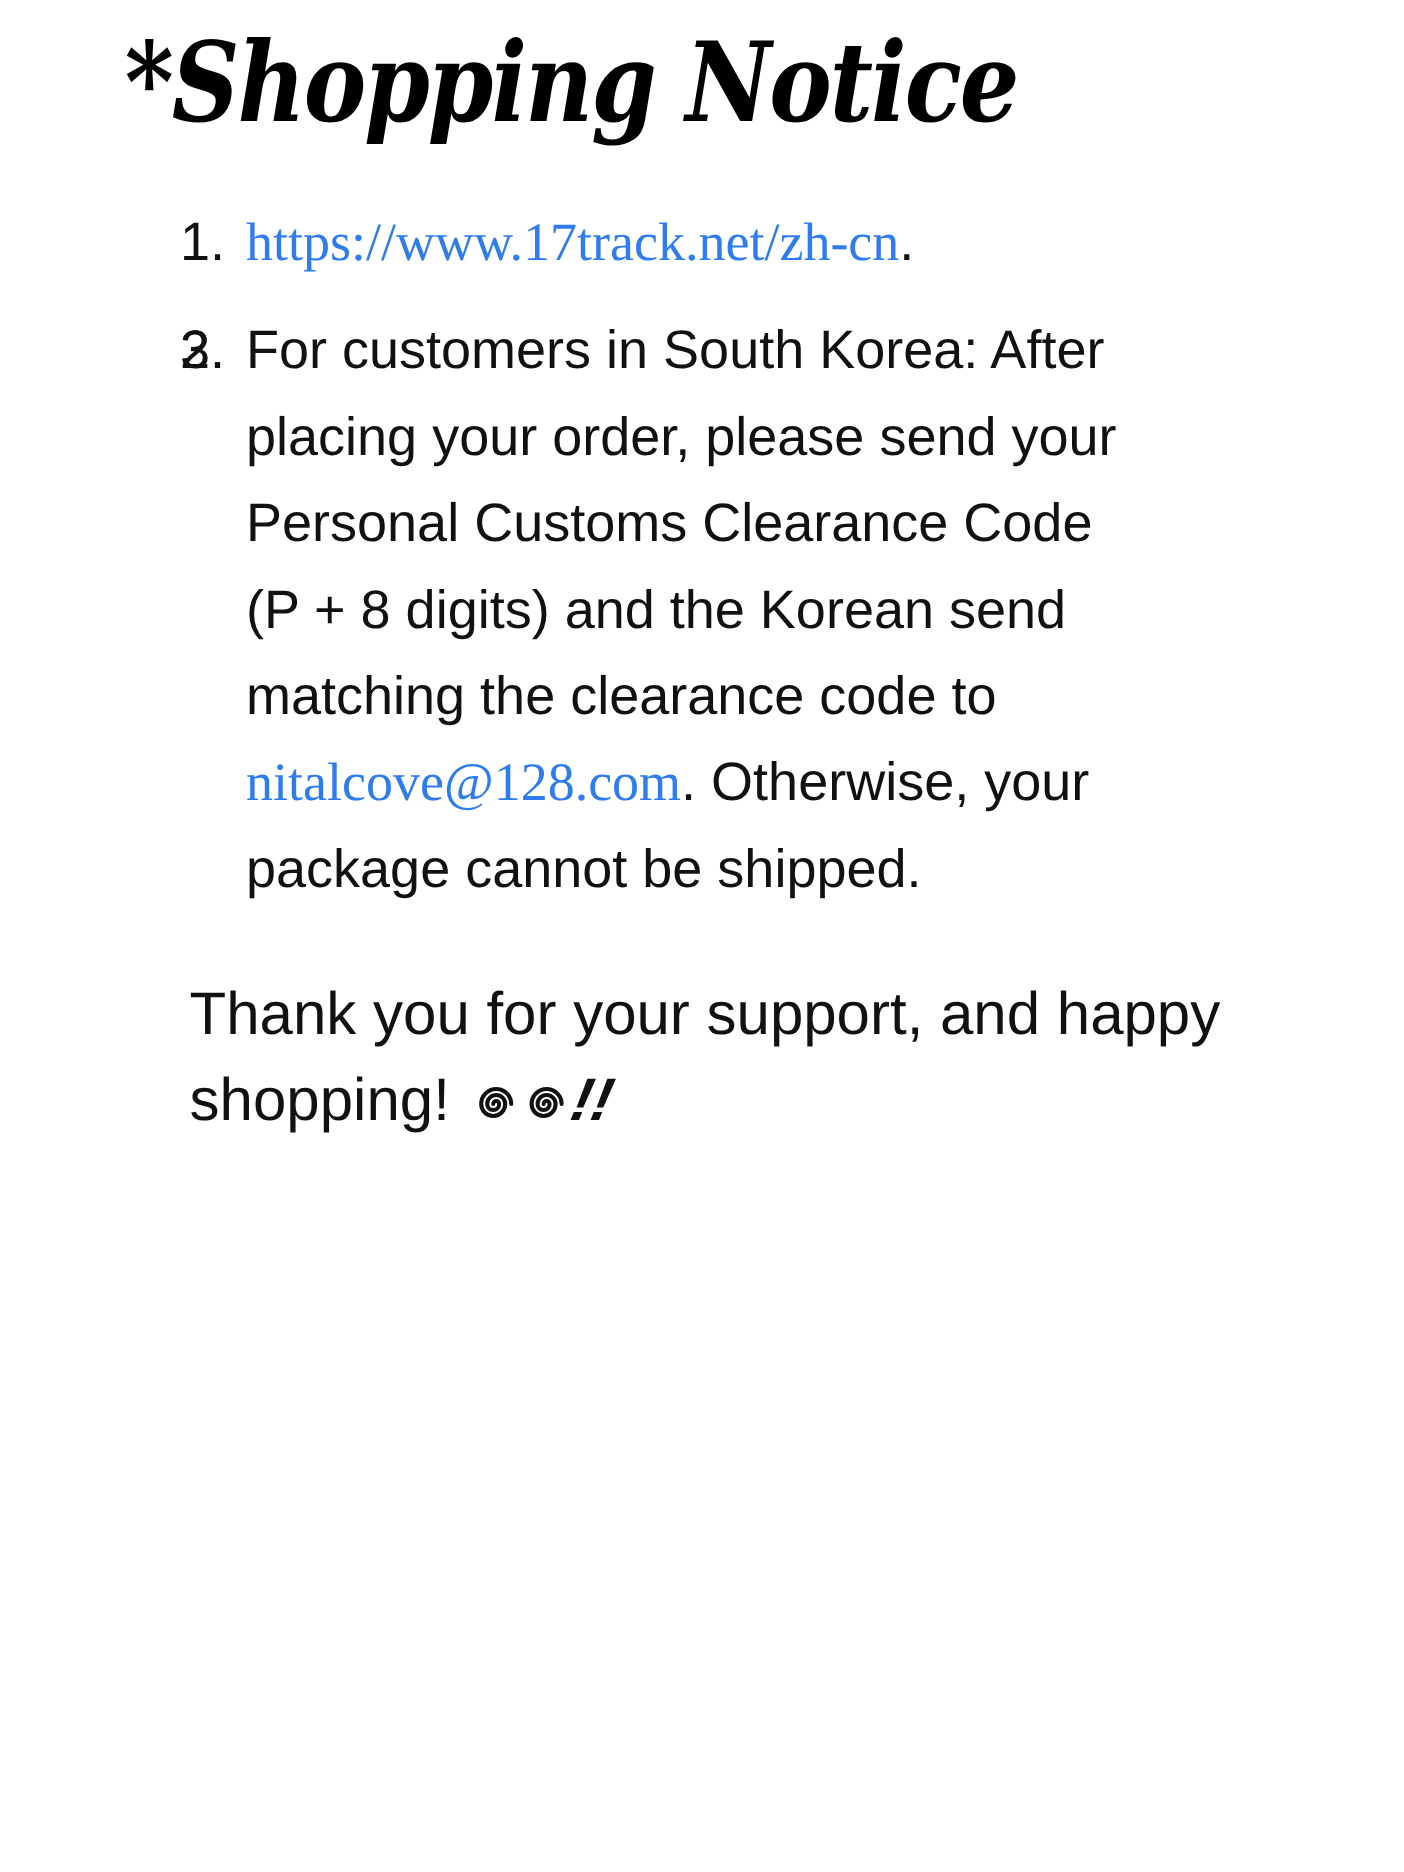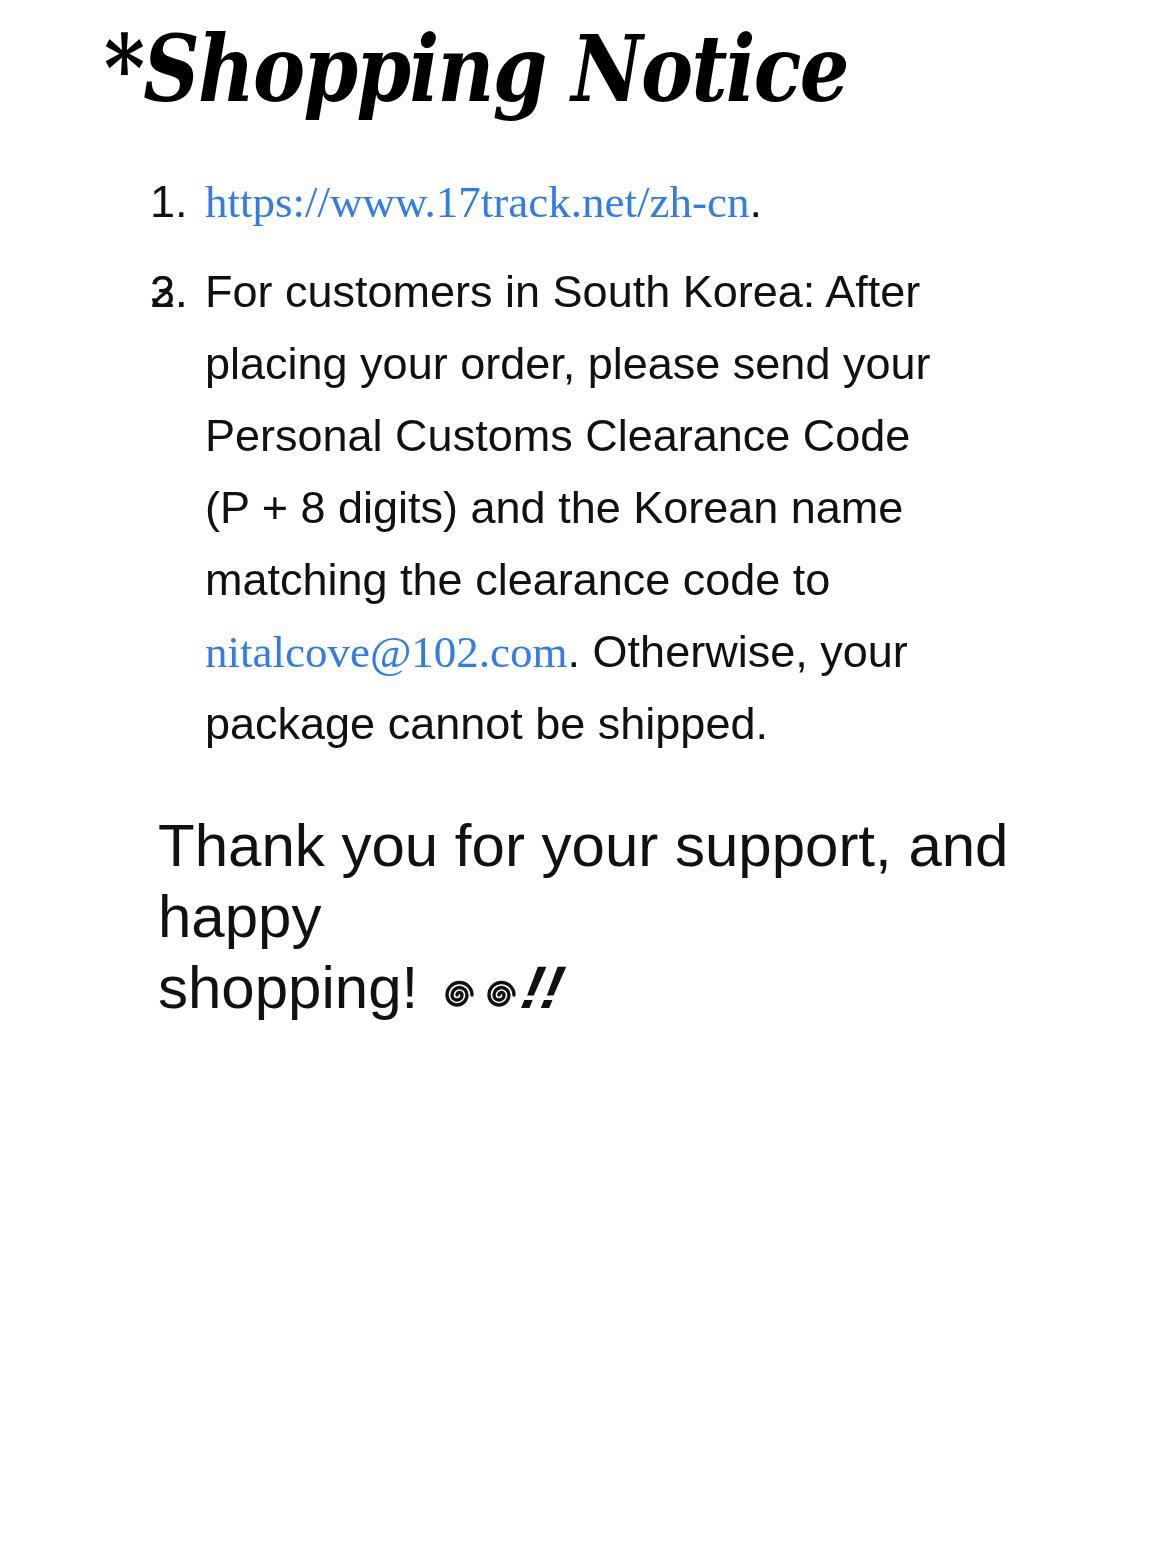--- a/index.html
+++ b/index.html
@@ -48,21 +48,21 @@
   }
   .b{font-weight:normal;}
   a.link{
     color:var(--link);
     text-decoration:none;
     cursor:pointer;
     font-family:Liberation Serif, serif;
   }
   .closing{
     margin:50px 0 0 158px;
-    font-size:60px;
+    font-size:50px;
     line-height:71px;
     white-space:pre-line;
   }
   .spiral{
     display:inline-block;
     vertical-align:-6px;
     margin:0 1px;
   }
   .tail{
     display:inline-block;
@@ -80,23 +80,23 @@
 
 <div class="list">
 
   <div class="item"><span class="num">1.</span><a class="link">https://www.17track.net/zh-cn</a><span>.</span></div>
 
   <div class="item"><span class="num">2.</span></div>
 
   <div class="item"><span class="num">3.</span><span class="b">For customers in South Korea:</span><span> After
 placing your order, please send your
 </span><span class="b">Personal Customs Clearance Code
-(P + 8 digits)</span><span> and the </span><span class="b">Korean name
+(P + 8 digits)</span><span> and the </span><span class="b">Korean send
 matching the clearance code</span><span> to
-</span><a class="link">nitalcove@102.com</a><span>. Otherwise, your
+</span><a class="link">nitalcove@128.com</a><span>. Otherwise, your
 package cannot be shipped.</span></div>
 
 </div>
 
 <div class="closing"><span>Thank you for your support, and happy
 shopping! </span><svg class="spiral" width="40" height="40" viewBox="0 0 40 40" fill="none">
       <path d="M21 21 A 2.5 2.5 0 0 1 26 21 A 5 5 0 0 1 16 21 A 7.5 7.5 0 0 1 31 21 A 10 10 0 0 1 11 21 A 12.5 12.5 0 0 1 36 21" stroke="#111111" stroke-width="3.4" stroke-linecap="round"></path>
     </svg><svg class="spiral" width="40" height="40" viewBox="0 0 40 40" fill="none">
       <path d="M21 21 A 2.5 2.5 0 0 1 26 21 A 5 5 0 0 1 16 21 A 7.5 7.5 0 0 1 31 21 A 10 10 0 0 1 11 21 A 12.5 12.5 0 0 1 36 21" stroke="#111111" stroke-width="3.4" stroke-linecap="round"></path>
     </svg><span class="tail">!!</span></div>

